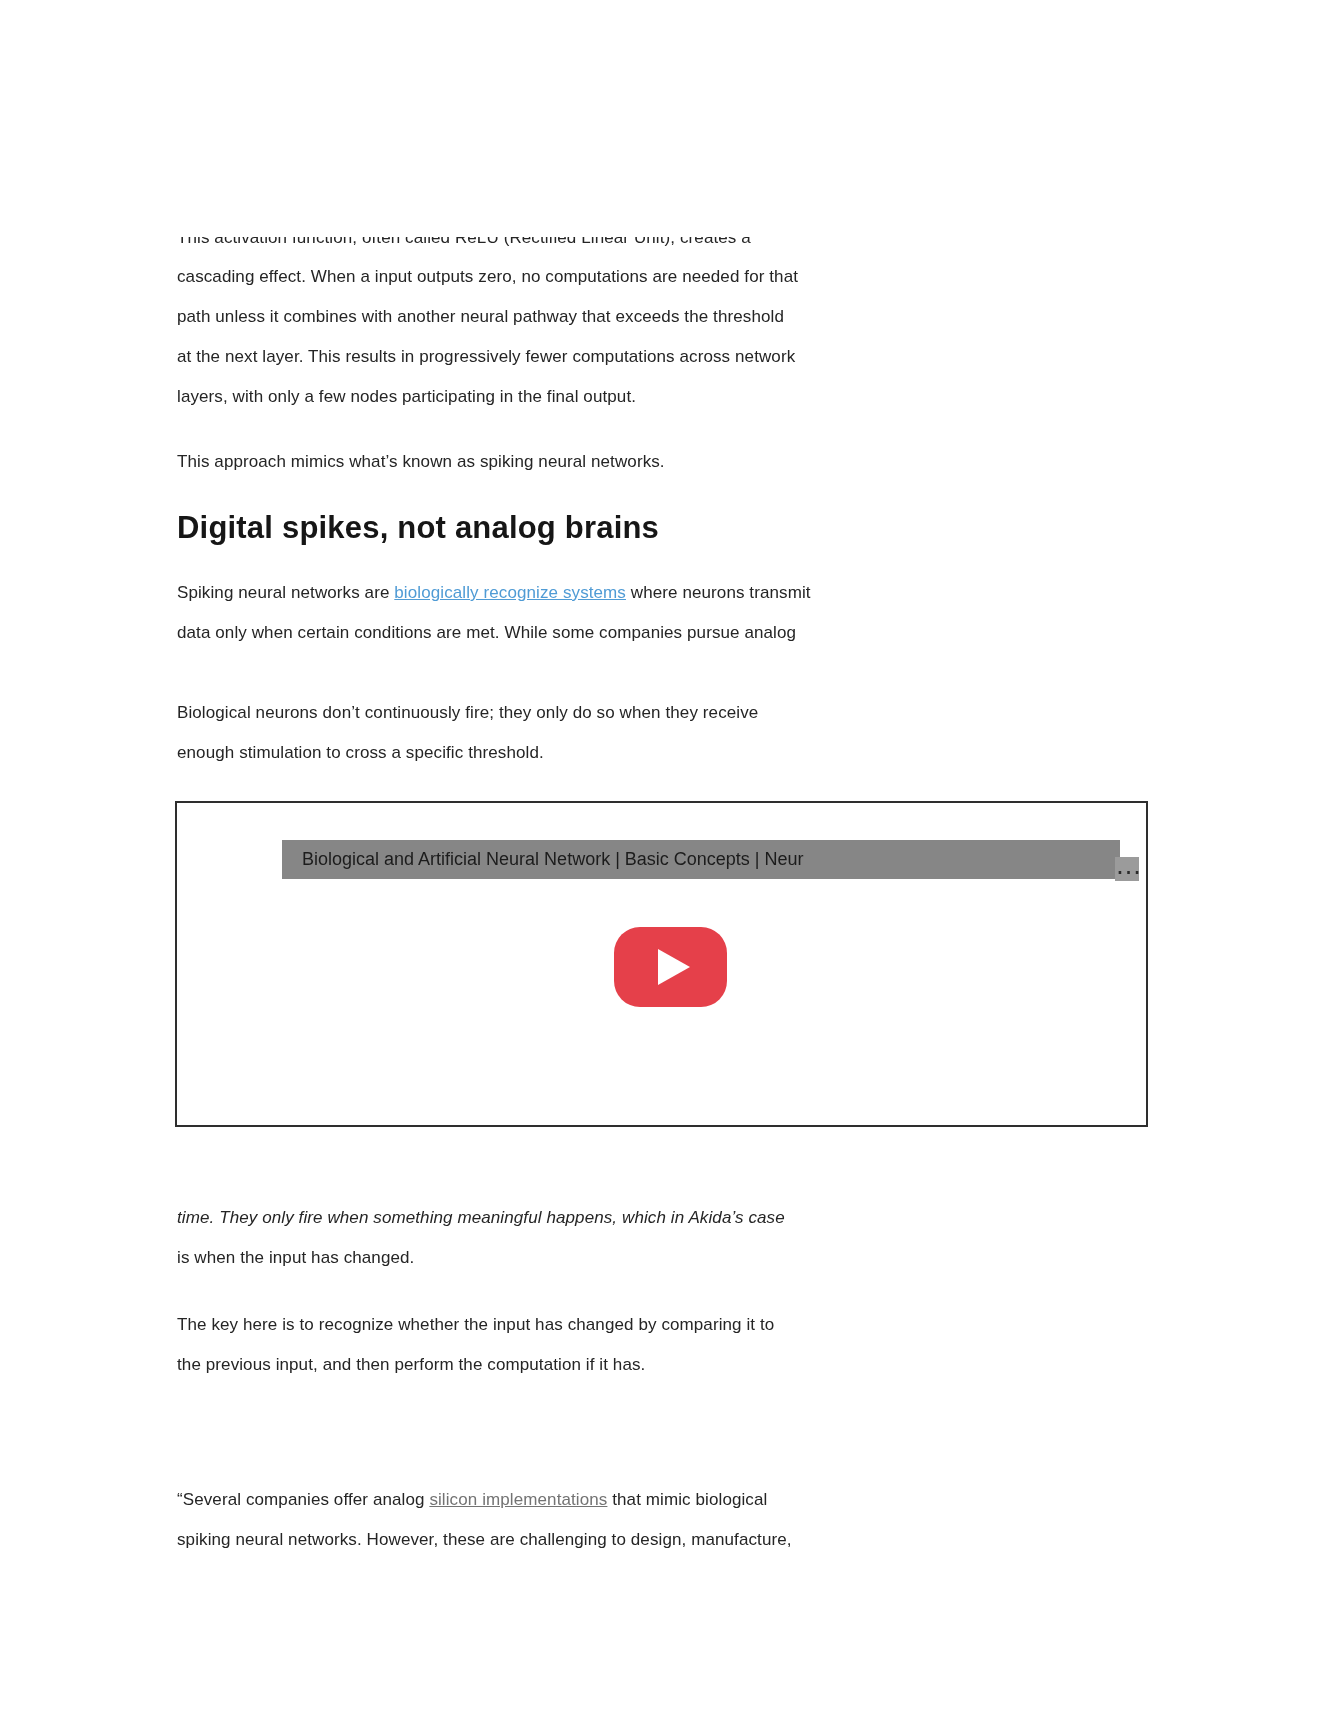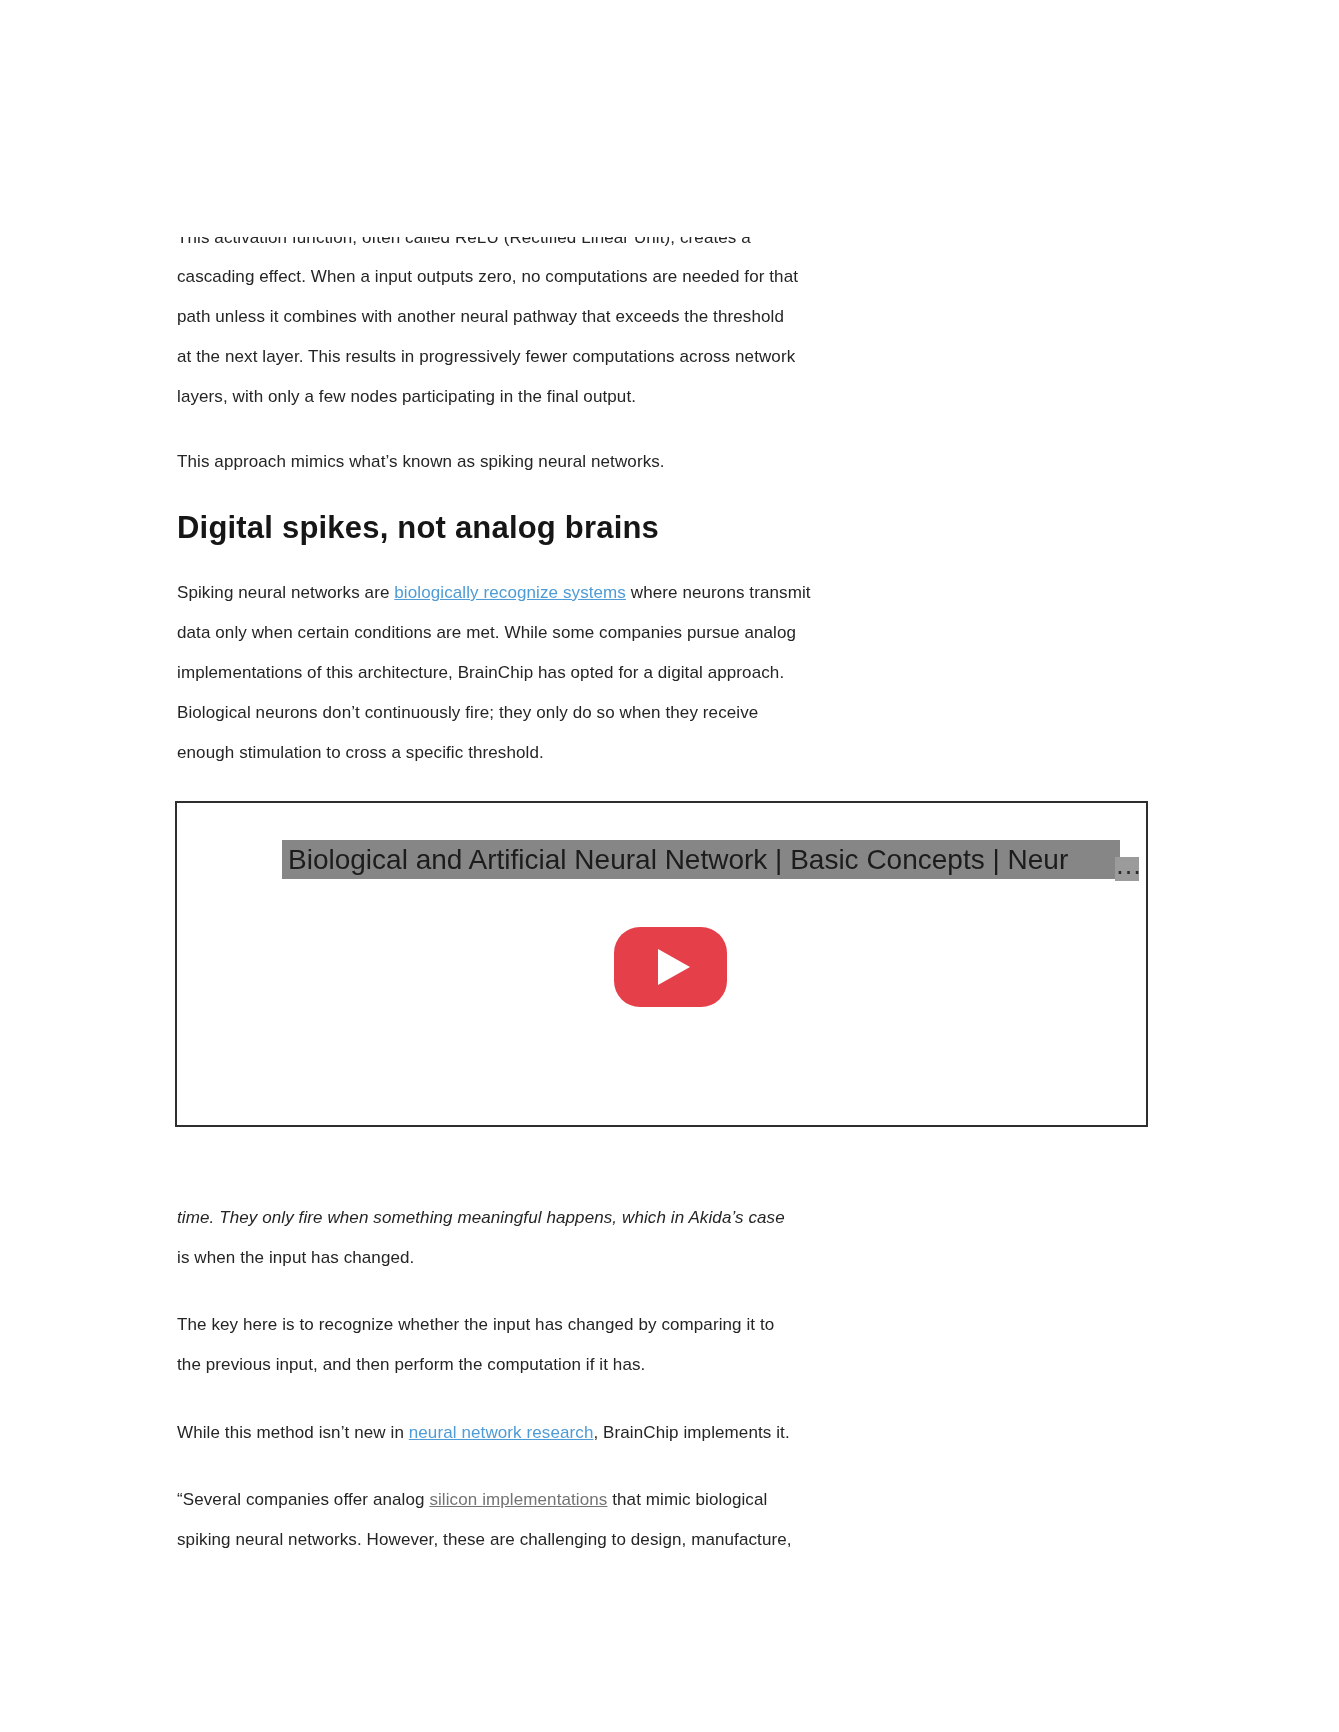--- a/index.html
+++ b/index.html
@@ -24,22 +24,22 @@
   #clip-top{top:0;height:237px;}
   #clip-pagebreak{top:727px;height:13px;}
 
   
   #video-figure{
     position:absolute;left:175px;top:801px;width:973px;height:326px;
     border:2px solid #2e2e2e;box-sizing:border-box;background:#ffffff;cursor:pointer;
   }
   #video-titlebar{
     position:absolute;left:105px;top:37px;width:838px;height:39px;
-    line-height:39px;padding-left:6px;box-sizing:border-box;
-    font-size:28px;color:#1c1c1c;white-space:nowrap;overflow:hidden;
+    line-height:39px;padding-left:20px;box-sizing:border-box;
+    font-size:18px;color:#1c1c1c;white-space:nowrap;overflow:hidden;
   }
   #video-title-ellipsis{
     position:absolute;left:938px;top:54px;width:24px;height:24px;
     text-align:center;line-height:16px;font-size:27px;color:#2a2a2a;
     overflow:hidden;
   }
   #play-button{
     position:absolute;left:437px;top:124px;width:113px;height:80px;
     border-radius:26px;cursor:pointer;
   }
@@ -56,28 +56,26 @@
 <div id="article">
     <div class="body-line" style="top: 218px;"><span>This activation function, often called ReLU (Rectified Linear Unit), creates a</span></div>
     <div class="body-line" style="top: 257px;"><span>cascading effect. When a input outputs zero, no computations are needed for that</span></div>
     <div class="body-line" style="top: 297px;"><span>path unless it combines with another neural pathway that exceeds the threshold</span></div>
     <div class="body-line" style="top: 337px;"><span>at the next layer. This results in progressively fewer computations across network</span></div>
     <div class="body-line" style="top: 377px;"><span>layers, with only a few nodes participating in the final output.</span></div>
     <div class="body-line" style="top: 442px;"><span>This approach mimics what’s known as spiking neural networks.</span></div>
     <div class="heading-line" style="top: 506px;"><span>Digital spikes, not analog brains</span></div>
     <div class="body-line" style="top: 573px;"><span>Spiking neural networks are </span><a class="lnk" style="color: rgb(79, 155, 213);">biologically recognize systems</a><span> where neurons transmit</span></div>
     <div class="body-line" style="top: 613px;"><span>data only when certain conditions are met. While some companies pursue analog</span></div>
-    <div class="body-line" style="top: 653px;"><span>implementations of this architecture, BrainChip has opted for a digital approach.</span></div>
     <div class="body-line" style="top: 693px;"><span>Biological neurons don’t continuously fire; they only do so when they receive</span></div>
     <div class="body-line" style="top: 733px;"><span>enough stimulation to cross a specific threshold.</span></div>
     <div class="body-line" style="top: 1198px; font-style: italic;"><span>time. They only fire when something meaningful happens, which in Akida’s case</span></div>
     <div class="body-line" style="top: 1238px;"><span>is when the input has changed.</span></div>
     <div class="body-line" style="top: 1305px;"><span>The key here is to recognize whether the input has changed by comparing it to</span></div>
     <div class="body-line" style="top: 1345px;"><span>the previous input, and then perform the computation if it has.</span></div>
-    <div class="body-line" style="top: 1413px;"><span>While this method isn’t new in </span><a class="lnk" style="color: rgb(79, 155, 213);">neural network research</a><span>, BrainChip implements it.</span></div>
     <div class="body-line" style="top: 1480px;"><span>“Several companies offer analog </span><a class="lnk" style="color: #737373;">silicon implementations</a><span> that mimic biological</span></div>
     <div class="body-line" style="top: 1520px;"><span>spiking neural networks. However, these are challenging to design, manufacture,</span></div>
   </div>
 
 <div id="video-figure" style="border-color: rgb(46, 46, 46);">
   <div id="video-titlebar" style="background: rgb(134, 134, 134);">Biological and Artificial Neural Network | Basic Concepts | Neur</div>
   <div id="video-title-ellipsis" style="background: rgb(155, 155, 155);">…</div>
   <div id="play-button" style="background: rgb(229, 64, 74);">
     <div id="play-triangle"></div>
   </div>

